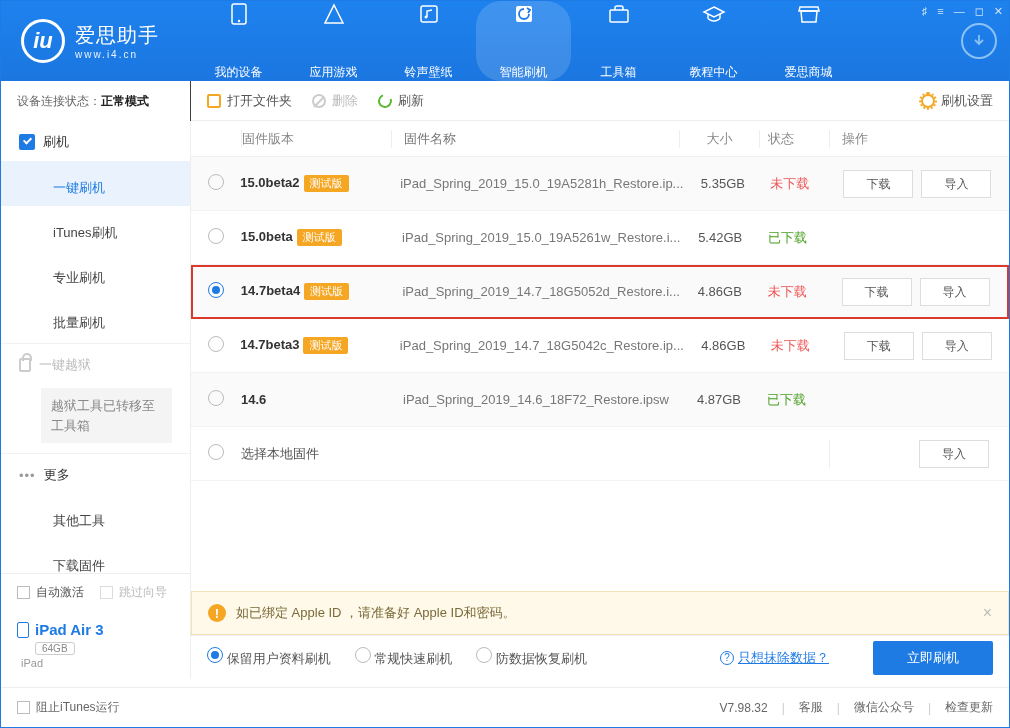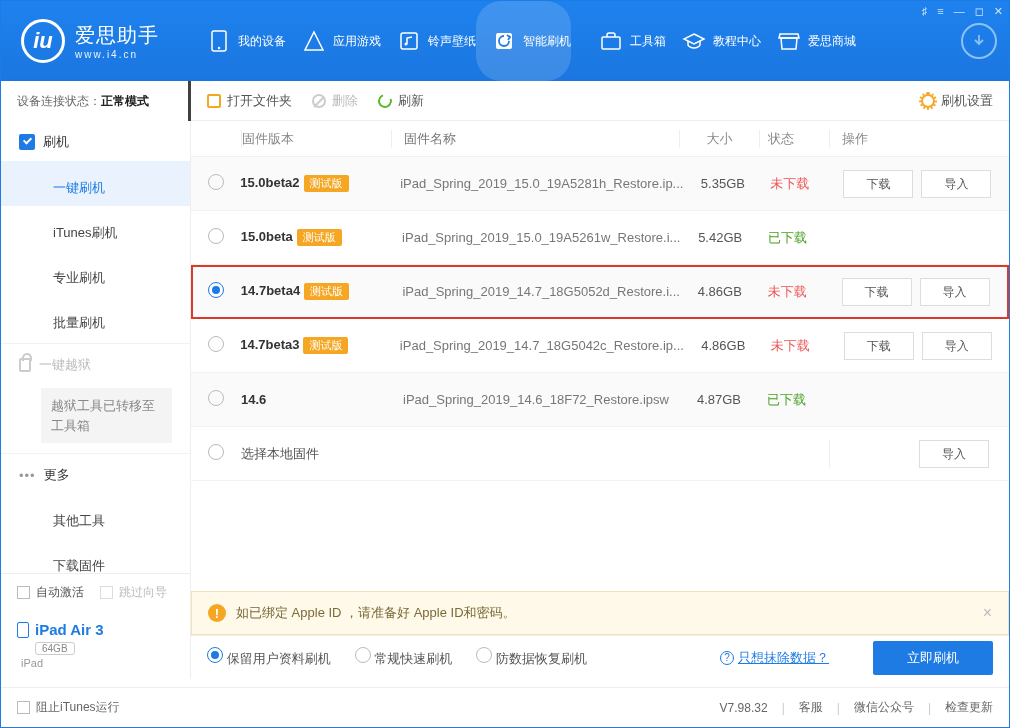--- a/index.html
+++ b/index.html
@@ -5,31 +5,31 @@
 * { margin:0; padding:0; box-sizing:border-box; font-family:"Microsoft YaHei",Arial,sans-serif; }
 body { width:1010px; height:728px; border:1px solid #1e7be4; background:#fff; overflow:hidden; position:relative; }
 
 
 .header { height:80px; background:linear-gradient(#1e82ee,#1b76e0); color:#fff; display:flex; align-items:stretch; }
 .logo-box { width:190px; display:flex; align-items:center; padding-left:20px; gap:10px; }
 .logo-ring { width:44px; height:44px; border:3px solid #fff; border-radius:50%; display:flex; align-items:center; justify-content:center; font-size:22px; font-weight:bold; font-style:italic; }
 .logo-text .cn { font-size:20px; letter-spacing:1px; }
 .logo-text .en { font-size:10px; letter-spacing:2px; opacity:.9; }
 .nav { flex:1; display:flex; }
-.nav-item { width:95px; display:flex; flex-direction:row; align-items:center; justify-content:flex-end; gap:6px; font-size:12px; cursor:pointer; }
+.nav-item { width:95px; display:flex; flex-direction:column; align-items:center; justify-content:space-between; gap:6px; font-size:12px; cursor:pointer; }
 .nav-item.active { background:rgba(255,255,255,.15);border-radius:25px; }
 .nav-ico { width:26px; height:26px; display:flex; align-items:center; justify-content:center; }
 .nav-ico svg { fill:#fff; }
 .right-area { width:60px; display:flex; align-items:center; justify-content:center; }
 .circle-down { width:36px; height:36px; border:2px solid #8bc1f4; border-radius:50%; display:flex; align-items:center; justify-content:center; }
 .win-ctrl { position:absolute; top:4px; right:6px; display:flex; gap:10px; font-size:11px; color:#cfe4fb; }
 .win-ctrl span { cursor:pointer; }
 
 
-.status-row { position:absolute; top:80px; left:0; width:190px; height:40px; background:#fff; border-right:3px solid #404040; display:flex; align-items:center; font-size:12px; color:#666; padding-left:16px; }
+.status-row { position:absolute; top:80px; left:0; width:190px; height:40px; background:#fff; border-right:1px solid #404040; display:flex; align-items:center; font-size:12px; color:#666; padding-left:16px; }
 .status-row b { color:#222; }
 
 
 .sidenav { position:absolute; top:120px; left:0; width:190px; bottom:140px; background:#fff; border-right:1px solid #eee; overflow:auto; }
 .side-sec { border-bottom:1px solid #f2f2f2; padding:2px 0; }
 .side-head { display:flex; align-items:center; gap:8px; font-size:13px; color:#333; padding:10px 18px; }
 .side-head.dim { color:#bbb; }
 .side-item { font-size:13px; color:#444; padding:18px 0 9px 52px; cursor:pointer; }
 .side-item.active { background:#e9f2fd; color:#1e7be4; }
 .side-item.note { background:#f4f4f4; color:#888; margin:4px 18px 8px 40px; padding:8px 10px; line-height:1.5; cursor:default; }

